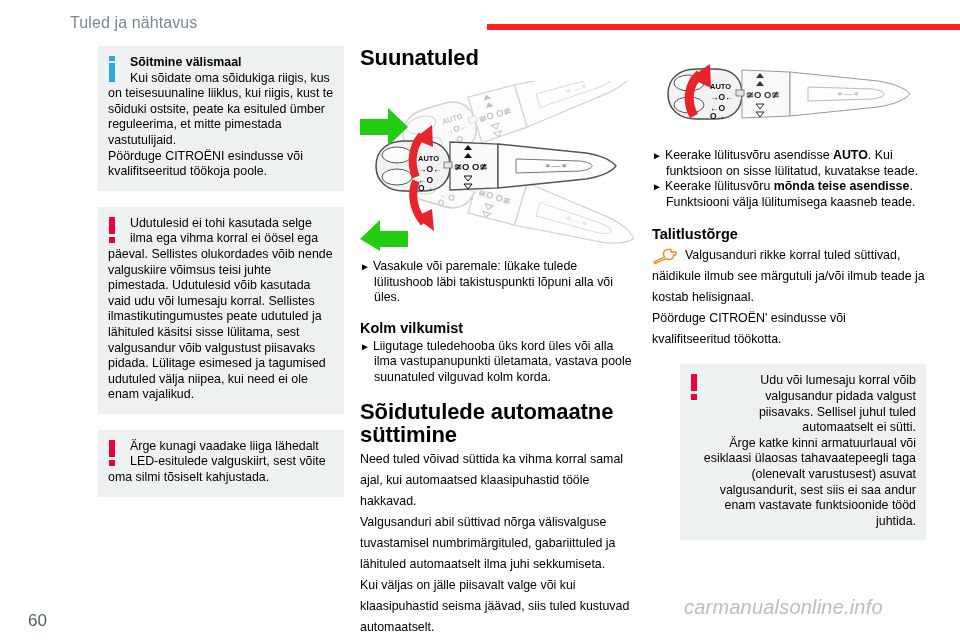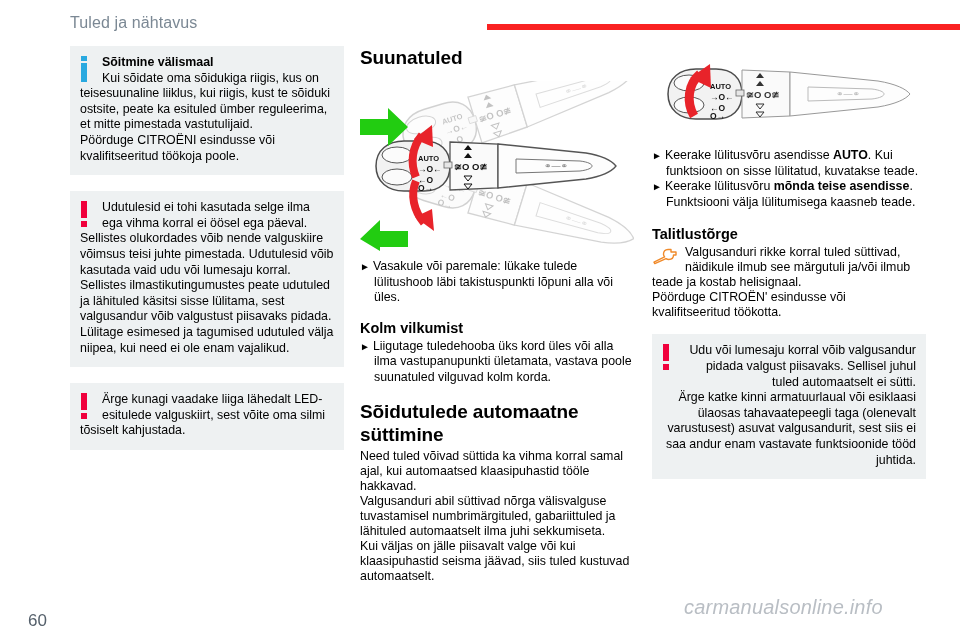--- a/index.html
+++ b/index.html
@@ -46,20 +46,21 @@
   .col-left   { left: 70px; }
   .col-mid    { left: 360px; }
   .col-right  { left: 652px; }
 
   
   .box {
     background: #eef1f2;
     padding: 9px 10px 11px 10px;
     margin-bottom: 16px;
     box-sizing: border-box;
+    margin-left: 28px;
   }
   .box p {
     margin: 0;
     font-size: 12.4px;
     line-height: 15.6px;
   }
   .box p + p { margin-top: 0; }
   .box .lead {
     
   }
@@ -70,36 +71,36 @@
     margin-top: 1px;
     shape-outside: inset(0);
   }
   .icon-info svg, .icon-warn svg { display: block; }
   .box-title {
     font-weight: bold;
   }
 
   
   h2.sec {
-    font-size: 19px;
+    font-size: 22px;
     font-weight: bold;
     margin: 0 0 12px 0;
     line-height: 23px;
     letter-spacing: -.1px;
   }
   h3.sub {
     font-size: 14.5px;
     font-weight: bold;
     margin: 13px 0 2px 0;
     line-height: 18px;
   }
   p.body {
     margin: 0;
     font-size: 12.4px;
-    line-height: 15px;
+    line-height: 21px;
   }
   p.bullet {
     margin: 0;
     font-size: 12.4px;
     line-height: 15.6px;
     padding-left: 14px;
     text-indent: -14px;
   }
   p.bullet + p.bullet { margin-top: 0; }
   .arrow-glyph {

